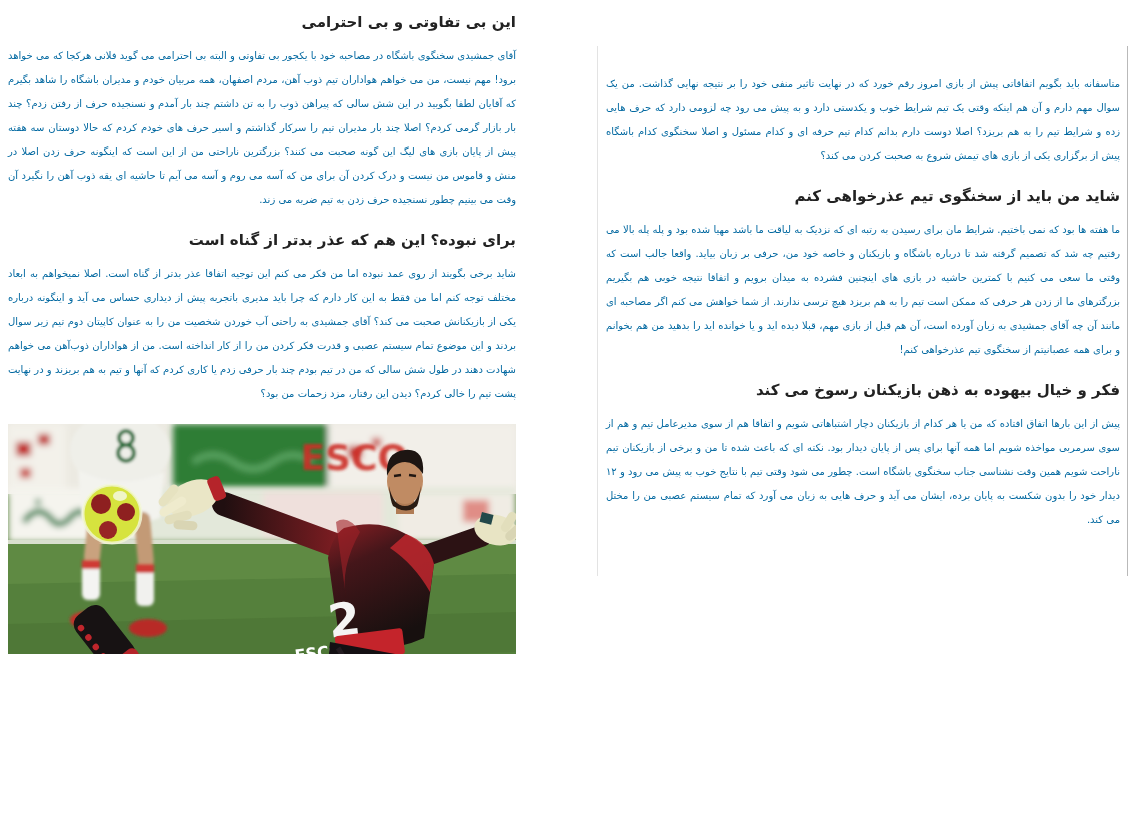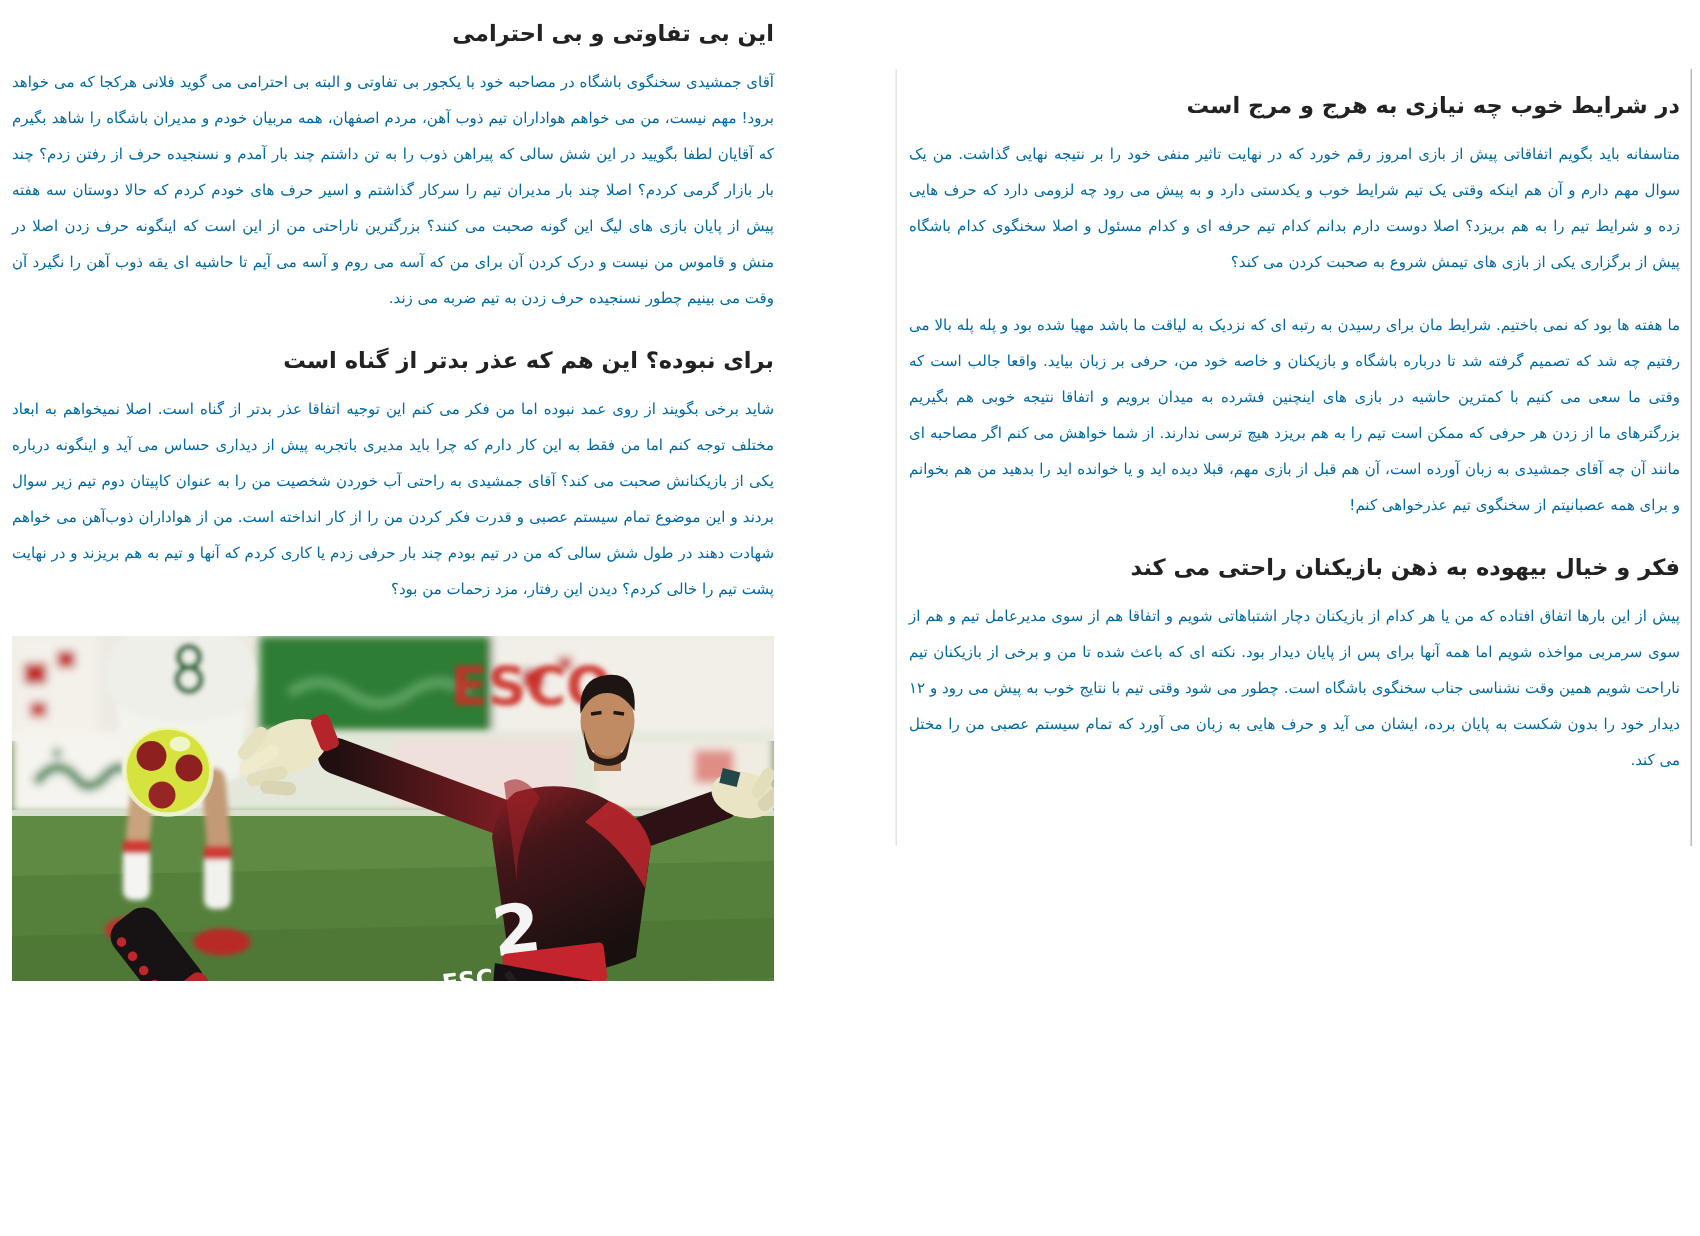--- a/index.html
+++ b/index.html
@@ -175,20 +175,20 @@
           <g>
             <polygon points="352,282 396,270 420,310 340,310" fill="#c59a72"></polygon>
             <polygon points="398,288 436,280 452,310 404,310" fill="#18100f"></polygon>
           </g>
         </g>
       </svg>
     </figure>
   </section>
 
   <aside class="col col-right">
-    <h2 class="head" style="margin-top:0">در شرایط خوب چه نیازی به هرج و مرج است</h2>
     <p class="body">متاسفانه باید بگویم اتفاقاتی پیش از بازی امروز رقم خورد که در نهایت تاثیر منفی خود را بر نتیجه نهایی گذاشت. من یک سوال مهم دارم و آن هم اینکه وقتی یک تیم شرایط خوب و یکدستی دارد و به پیش می رود چه لزومی دارد که حرف هایی زده و شرایط تیم را به هم بریزد؟ اصلا دوست دارم بدانم کدام تیم حرفه ای و کدام مسئول و اصلا سخنگوی کدام باشگاه پیش از برگزاری یکی از بازی های تیمش شروع به صحبت کردن می کند؟</p>
+    <h2 class="head">شاید من باید از سخنگوی تیم عذرخواهی کنم</h2>
     <p class="body">ما هفته ها بود که نمی باختیم. شرایط مان برای رسیدن به رتبه ای که نزدیک به لیاقت ما باشد مهیا شده بود و پله پله بالا می رفتیم چه شد که تصمیم گرفته شد تا درباره باشگاه و بازیکنان و خاصه خود من، حرفی بر زبان بیاید. واقعا جالب است که وقتی ما سعی می کنیم با کمترین حاشیه در بازی های اینچنین فشرده به میدان برویم و اتفاقا نتیجه خوبی هم بگیریم بزرگترهای ما از زدن هر حرفی که ممکن است تیم را به هم بریزد هیچ ترسی ندارند. از شما خواهش می کنم اگر مصاحبه ای مانند آن چه آقای جمشیدی به زبان آورده است، آن هم قبل از بازی مهم، قبلا دیده اید و یا خوانده اید را بدهید من هم بخوانم و برای همه عصبانیتم از سخنگوی تیم عذرخواهی کنم!</p>
-    <h2 class="head">فکر و خیال بیهوده به ذهن بازیکنان راحتی می کند</h2>
+    <h2 class="head">فکر و خیال بیهوده به ذهن بازیکنان رسوخ می کند</h2>
     <p class="body">پیش از این بارها اتفاق افتاده که من یا هر کدام از بازیکنان دچار اشتباهاتی شویم و اتفاقا هم از سوی مدیرعامل تیم و هم از سوی سرمربی مواخذه شویم اما همه آنها برای پس از پایان دیدار بود. نکته ای که باعث شده تا من و برخی از بازیکنان تیم ناراحت شویم همین وقت نشناسی جناب سخنگوی باشگاه است. چطور می شود وقتی تیم با نتایج خوب به پیش می رود و ۱۲ دیدار خود را بدون شکست به پایان برده، ایشان می آید و حرف هایی به زبان می آورد که تمام سیستم عصبی من را مختل می کند.</p>
   </aside>
 
 </div>
 
 </body></html>

